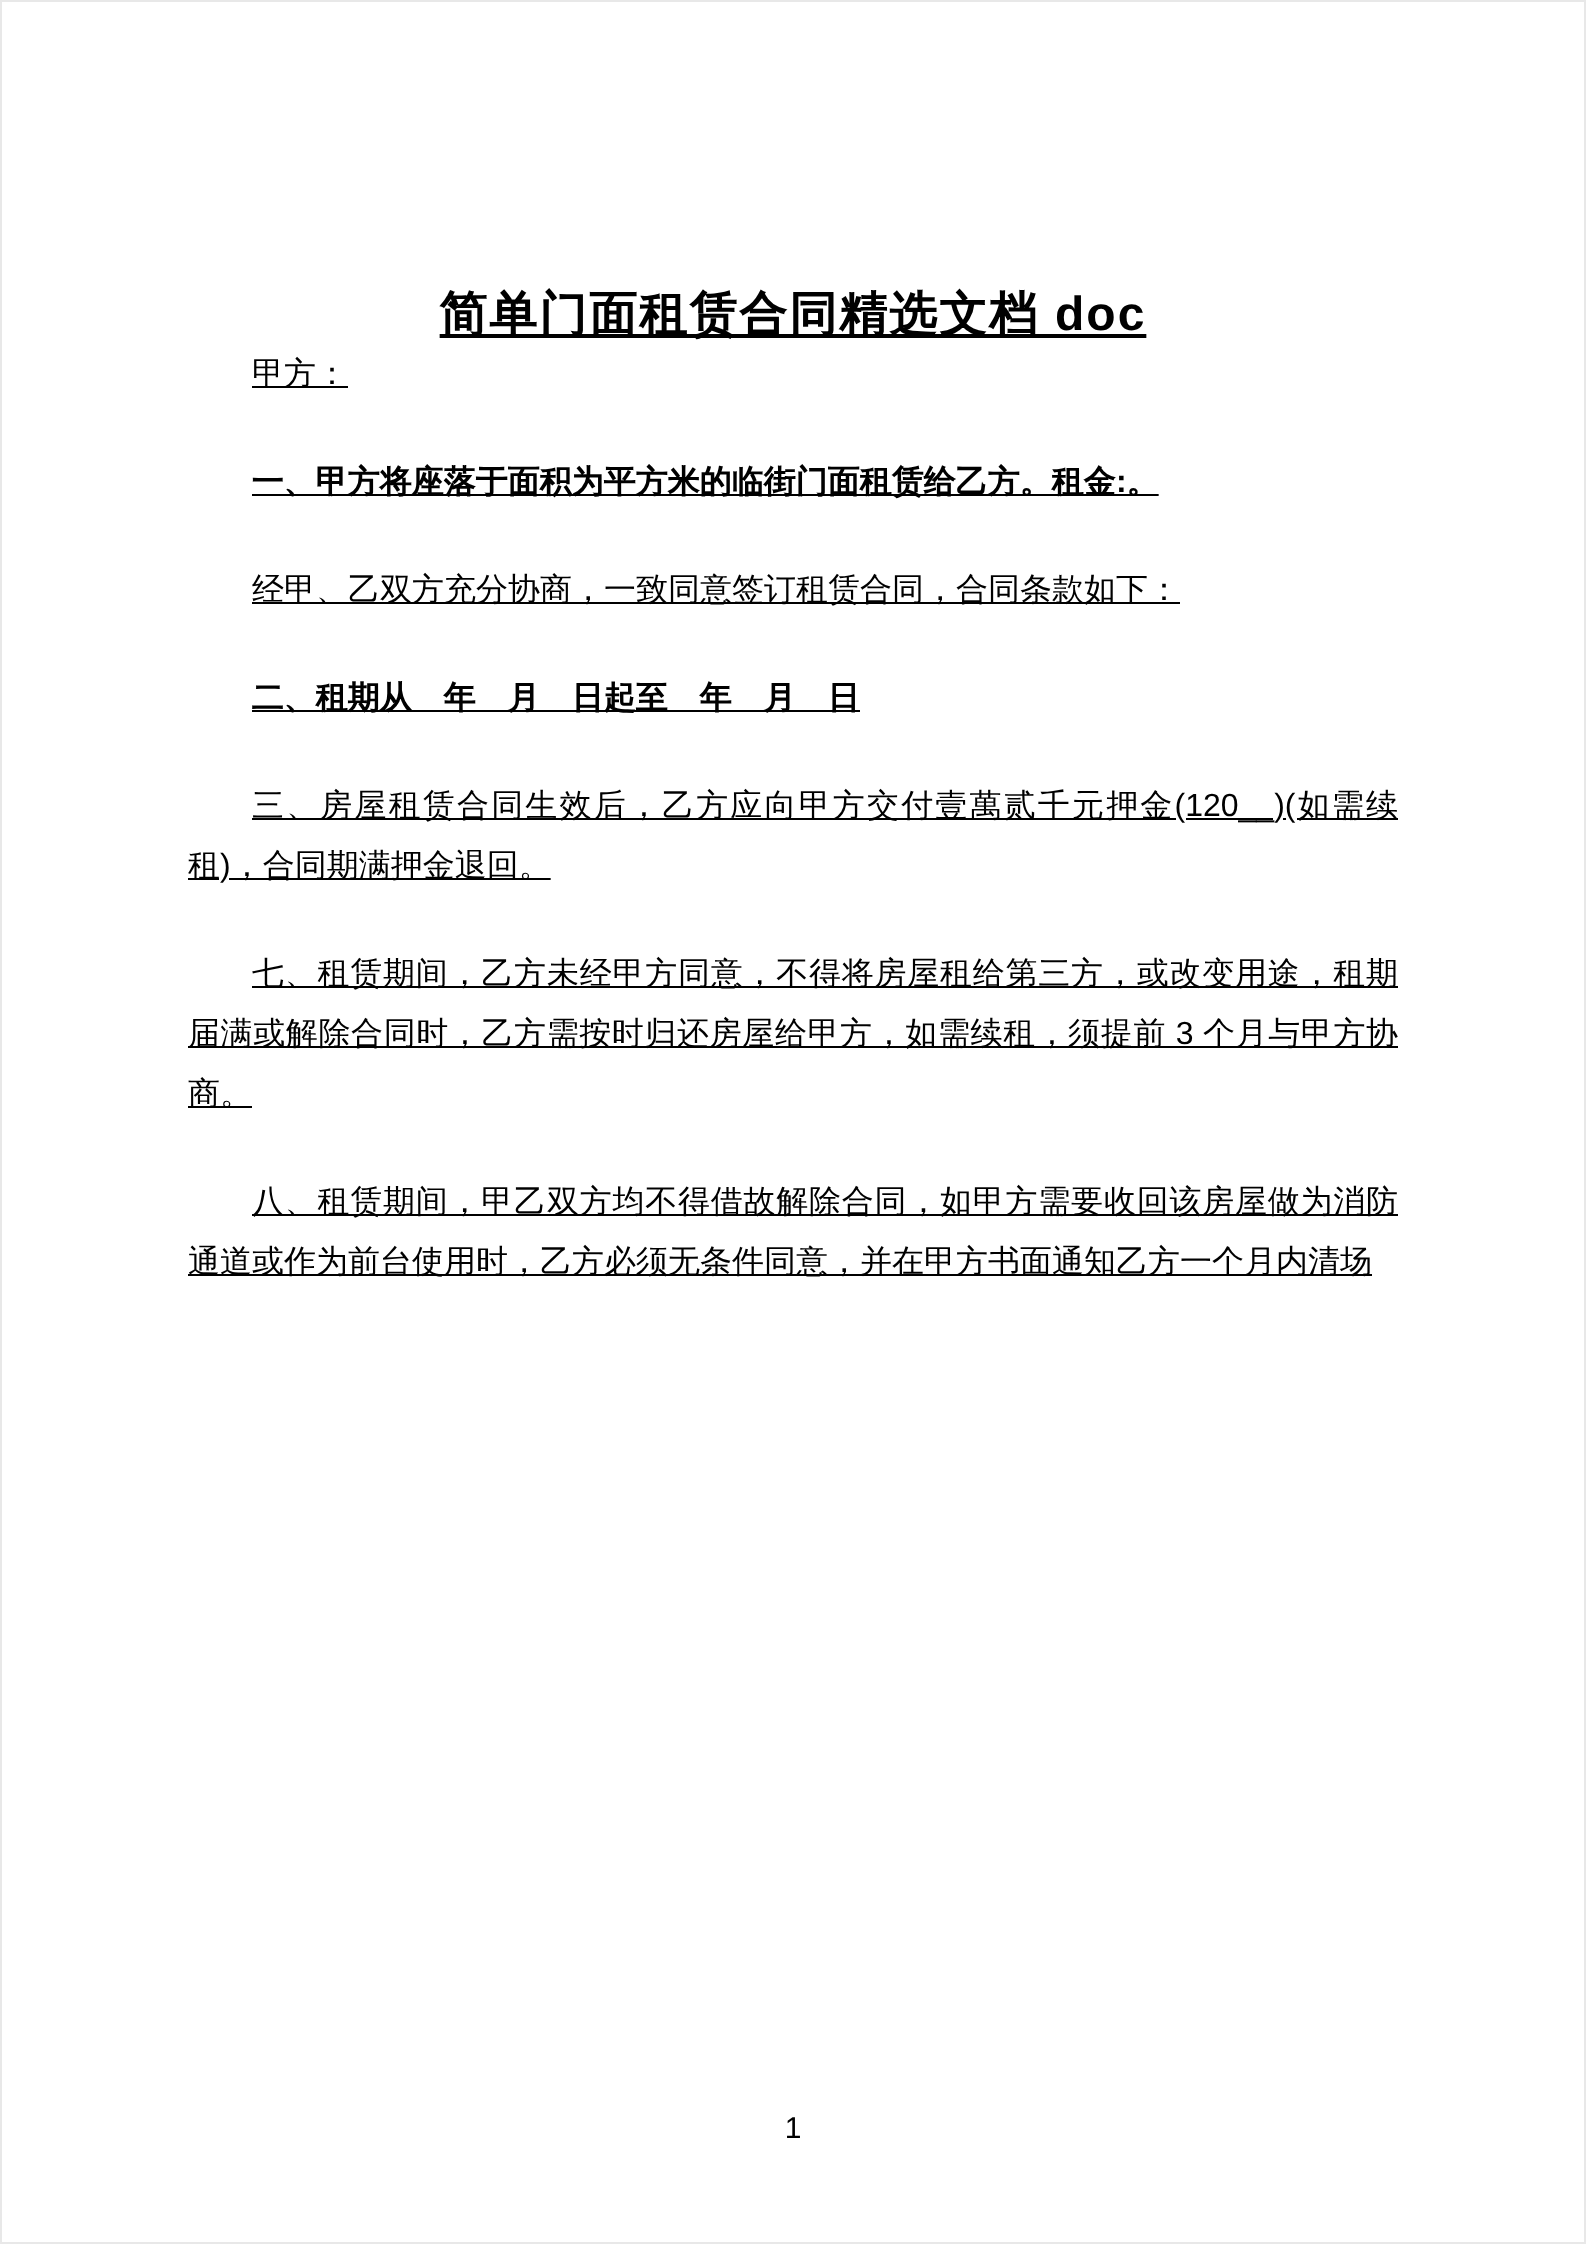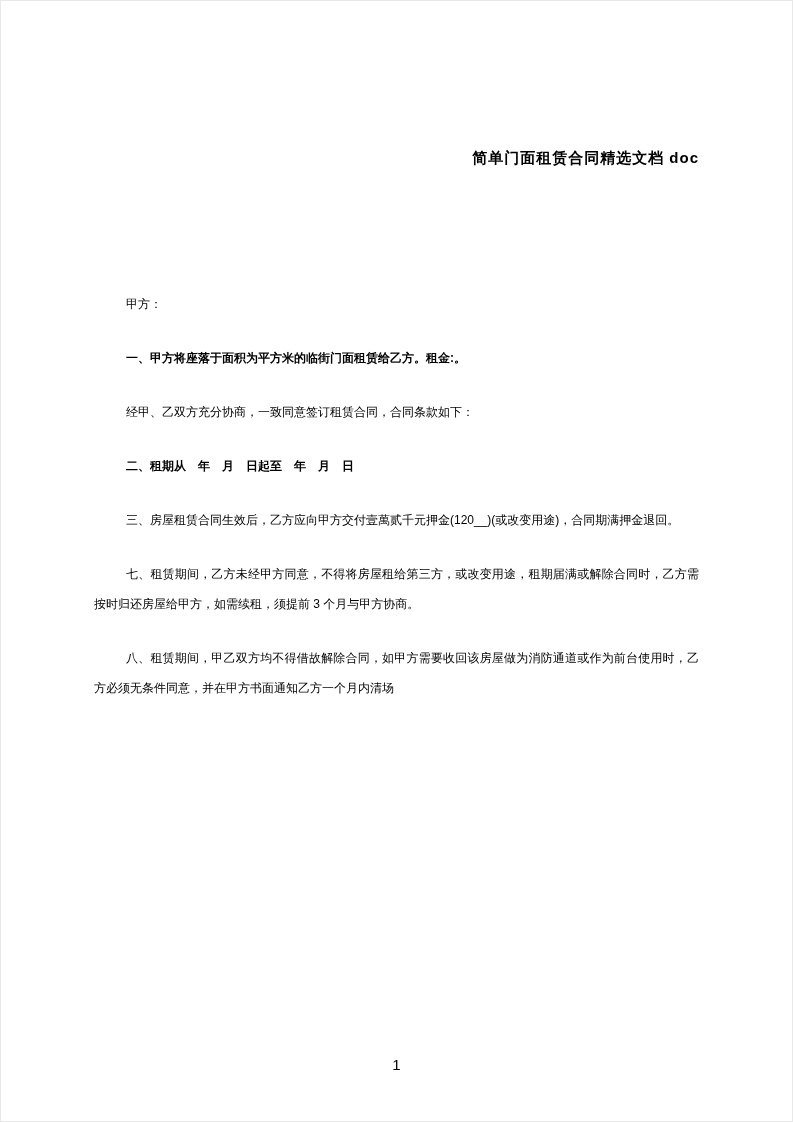--- a/index.html
+++ b/index.html
@@ -18,31 +18,32 @@
     width: 793px;
     height: 1122px;
     box-sizing: border-box;
     background: #ffffff;
     border: 1px solid #e8e8e8;
     padding: 142px 93px 40px 93px;
     overflow: hidden;
   }
   .doc-title {
     margin: 0;
-    text-align: right;
-    font-size: 15px;
+    text-align: center;
+    font-size: 24px;
     line-height: 30px;
     font-weight: bold;
     letter-spacing: 1px;
+    text-decoration: underline;
   }
   .doc-body {
-    margin-top: 116px;
-    font-size: 12px;
+    font-size: 16px;
     line-height: 30px;
     text-align: justify;
+    text-decoration: underline;
   }
   .para {
     margin: 0 0 24px 0;
     text-indent: 32px;
     word-break: break-all;
   }
   .para.bold {
     font-weight: bold;
   }
   .page-footer {
@@ -60,21 +61,21 @@
 
 <div class="page">
   <h1 class="doc-title">简单门面租赁合同精选文档 doc</h1>
 
   <div class="doc-body">
 
   <p class="para">甲方：</p>
       <p class="para bold">一、甲方将座落于面积为平方米的临街门面租赁给乙方。租金:。</p>
       <p class="para">经甲、乙双方充分协商，一致同意签订租赁合同，合同条款如下：</p>
       <p class="para bold">二、租期从　年　月　日起至　年　月　日</p>
-      <p class="para">三、房屋租赁合同生效后，乙方应向甲方交付壹萬贰千元押金(120__)(或改变用途)，合同期满押金退回。</p>
+      <p class="para">三、房屋租赁合同生效后，乙方应向甲方交付壹萬贰千元押金(120__)(如需续租)，合同期满押金退回。</p>
       <p class="para">七、租赁期间，乙方未经甲方同意，不得将房屋租给第三方，或改变用途，租期届满或解除合同时，乙方需按时归还房屋给甲方，如需续租，须提前 3 个月与甲方协商。</p>
       <p class="para">八、租赁期间，甲乙双方均不得借故解除合同，如甲方需要收回该房屋做为消防通道或作为前台使用时，乙方必须无条件同意，并在甲方书面通知乙方一个月内清场</p>
     </div>
 
   <div class="page-footer">
     <span class="page-number">1</span>
   </div>
 </div>
 
 </body></html>

